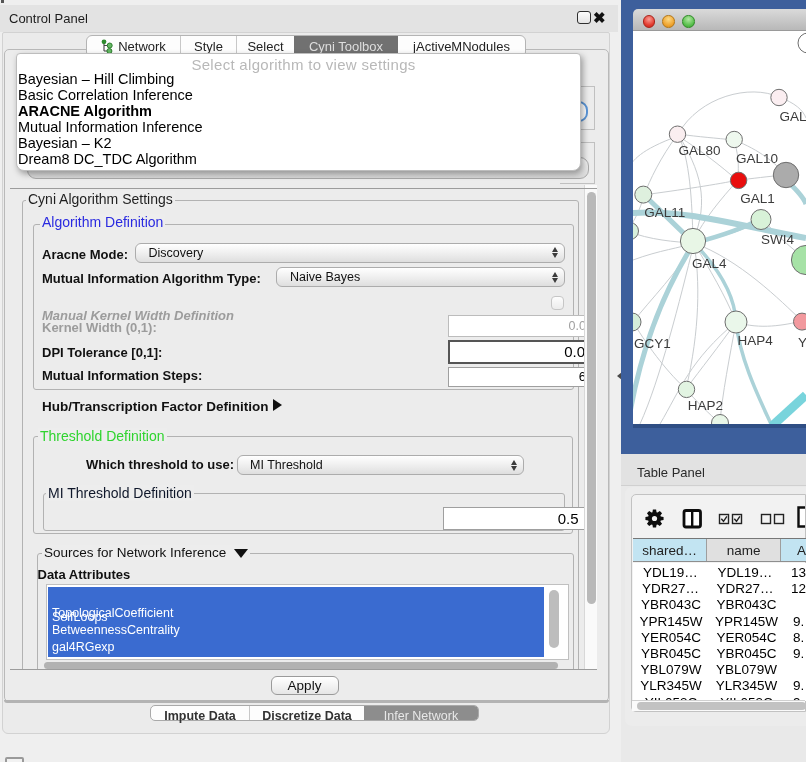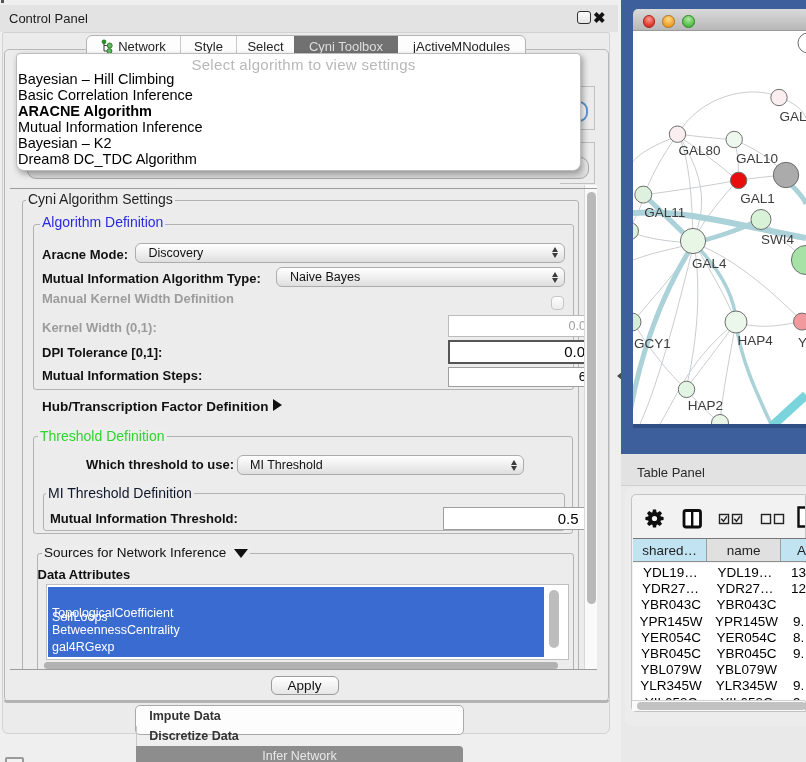--- a/index.html
+++ b/index.html
@@ -30,40 +30,39 @@
     <div class="abs" style="left:11.5px; top:16px; width:557px; height:600px; border:1px solid #b2b2b2; border-radius:3px;"></div>
     <div class="abs" style="left:16px; top:6.5px; background:#ededed; padding:0 2px; font-size:14px; color:#1f1f1f;">Cyni Algorithm Settings</div>
 
     <div class="abs" style="left:23px; top:39.5px; width:541px; height:166px; border:1px solid #b2b2b2; border-radius:3px;"></div>
     <div class="abs" style="left:30px; top:30px; background:#ededed; padding:0 2px; font-size:14px; color:#2a2ae0;">Algorithm Definition</div>
 
     <div class="abs lbl" style="left:32px; top:63px;">Aracne Mode:</div>
     <div class="abs combo" style="left:124.5px; top:58.5px; width:430px;"><span>Discovery</span></div>
     <div class="abs lbl" style="left:32px; top:87px;">Mutual Information Algorithm Type:</div>
     <div class="abs combo" style="left:266px; top:83px; width:289px;"><span>Naive Bayes</span></div>
-    <div class="abs lbl dis" style="left:32px; top:107px;">Manual Kernel Width Definition</div>
+    <div class="abs lbl dis" style="left:32px; top:124px;font-style:italic;">Manual Kernel Width Definition</div>
     <div class="abs" style="left:540.5px; top:112px; width:13.5px; height:13.5px; background:linear-gradient(#fdfdfd,#ececec); border:1px solid #c6c6c6; border-radius:4px;"></div>
     <div class="abs lbl dis" style="left:32px; top:136px;">Kernel Width (0,1):</div>
     <div class="abs field dis-f" style="left:414px; top:131px; width:145px; height:22px;">0.0</div>
     <div class="abs lbl" style="left:32px; top:161px;text-align:center;">DPI Tolerance [0,1]:</div>
     <div class="abs field focus-f" style="left:414px; top:156px; width:145px; height:23.5px;">0.0</div>
     <div class="abs lbl" style="left:32px; top:184px;">Mutual Information Steps:</div>
     <div class="abs field" style="left:414px; top:182.5px; width:145px; height:20.5px;">6</div>
 
     <div class="abs" style="left:32px; top:214.5px; font-size:13.5px; font-weight:bold; color:#111;">Hub/Transcription Factor Definition</div>
     <div class="abs tri-r" style="left:263px; top:215px;"></div>
 
     <div class="abs" style="left:23px; top:251.5px; width:540px; height:98px; border:1px solid #b2b2b2; border-radius:3px;"></div>
     <div class="abs" style="left:28px; top:243.5px; background:#ededed; padding:0 2px; font-size:14px; color:#2fd42f;">Threshold Definition</div>
     <div class="abs lbl" style="left:76px; top:273px;">Which threshold to use:</div>
     <div class="abs combo" style="left:227px; top:271px; width:287px;padding-left:12px;"><span>MI Threshold</span></div>
 
     <div class="abs" style="left:33px; top:309px; width:522px; height:38px; border:1px solid #b2b2b2; border-radius:3px;"></div>
     <div class="abs" style="left:36px; top:301px; background:#ededed; padding:0 2px; font-size:14px; color:#0f172a;">MI Threshold Definition</div>
-    <div class="abs lbl" style="left:40px; top:327px;">Mutual Information Threshold:</div>
     <div class="abs field" style="left:408.5px; top:322.5px; width:143px; height:23.5px; font-size:15px; line-height:21.5px;">0.5</div>
 
     <div class="abs" style="left:26.5px; top:368.5px; width:537px; height:245px; border:1px solid #b2b2b2; border-radius:3px;"></div>
     <div class="abs" style="left:32px; top:361px; background:#ededed; padding:0 2px; font-size:13.5px; color:#111;">Sources for Network Inference <span class="tri-d"></span></div>
     <div class="abs" style="left:27.5px; top:382.5px; font-size:13px; font-weight:bold; color:#111;">Data Attributes</div>
 
     <div class="abs" style="left:35.5px; top:400px; width:523px; height:76px; background:#ffffff; border:1px solid #c0c0c0;"></div>
     <div class="abs" style="left:37.5px; top:403px; width:496px; height:69.5px; background:#3a6bd0;"></div>
     <div class="abs li" style="left:42px; top:426px;">SelfLoops</div>
     <div class="abs li" style="left:42px; top:422px;">TopologicalCoefficient</div>
@@ -71,21 +70,21 @@
     <div class="abs li" style="left:42px; top:456px;">gal4RGexp</div>
     <div class="abs" style="left:539px; top:406px; width:10px; height:58px; background:#bdbdbd; border-radius:5px;"></div>
     <div class="abs" style="left:34px; top:477.5px; width:514px; height:7.5px; background:#b2b2b2; border-radius:4px;"></div>
   </div>
 
   <div class="abs" style="left:584px; top:185px; width:13px; height:484px; background:#fafafa; border-left:1px solid #d8d8d8;"></div>
   <div class="abs" style="left:586.5px; top:192px; width:9px; height:412px; background:#b9b9b9; border-radius:5px;"></div>
 
   <div class="abs" style="left:270.5px; top:675.5px; width:68px; height:19.5px; background:linear-gradient(#ffffff,#e6e6e6); border:1px solid #9a9a9a; border-radius:6px; text-align:center; font-size:13.5px; color:#111; line-height:18px;">Apply</div>
 
-  <div class="abs" style="left:135px; top:705px; width:329px; height:30px; background:#fdfdfd; border:1px solid #a9a9a9; border-radius:5px; display:flex;flex-direction:column;">
+  <div class="abs" style="left:150px; top:705px; width:329px; height:16px; background:#fdfdfd; border:1px solid #a9a9a9; border-radius:5px; display:flex;">
     <div class="btab" style="width:98px;">Impute Data</div>
     <div class="btab" style="width:115px; border-left:1px solid #c8c8c8;">Discretize Data</div>
     <div class="btab sel" style="flex:1;">Infer Network</div>
   </div>
 
   <div class="abs" style="left:86px; top:35px; width:440px; height:23px; background:#fdfdfd; border:1px solid #b4b4b4; border-radius:6px; display:flex; overflow:hidden;">
     <div class="ttab" style="width:93px;"><svg width="13" height="15" viewBox="0 0 13 15" style="margin-right:4px;">
           <path d="M3,3 V12 M3,6.5 H7 M3,12 H6" stroke="#444" stroke-width="1.1" fill="none"></path>
           <circle cx="3" cy="2.8" r="2.4" fill="#2e8b2e"></circle>
           <circle cx="8.7" cy="6.5" r="2.5" fill="#63b963" stroke="#2e7d2e" stroke-width="1"></circle>

